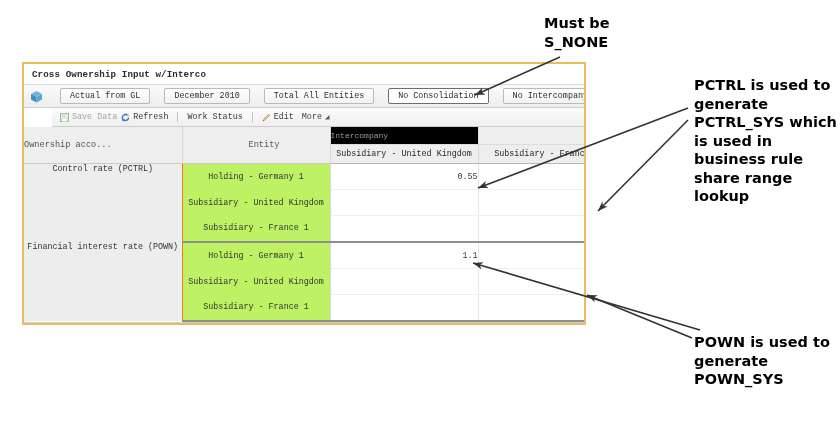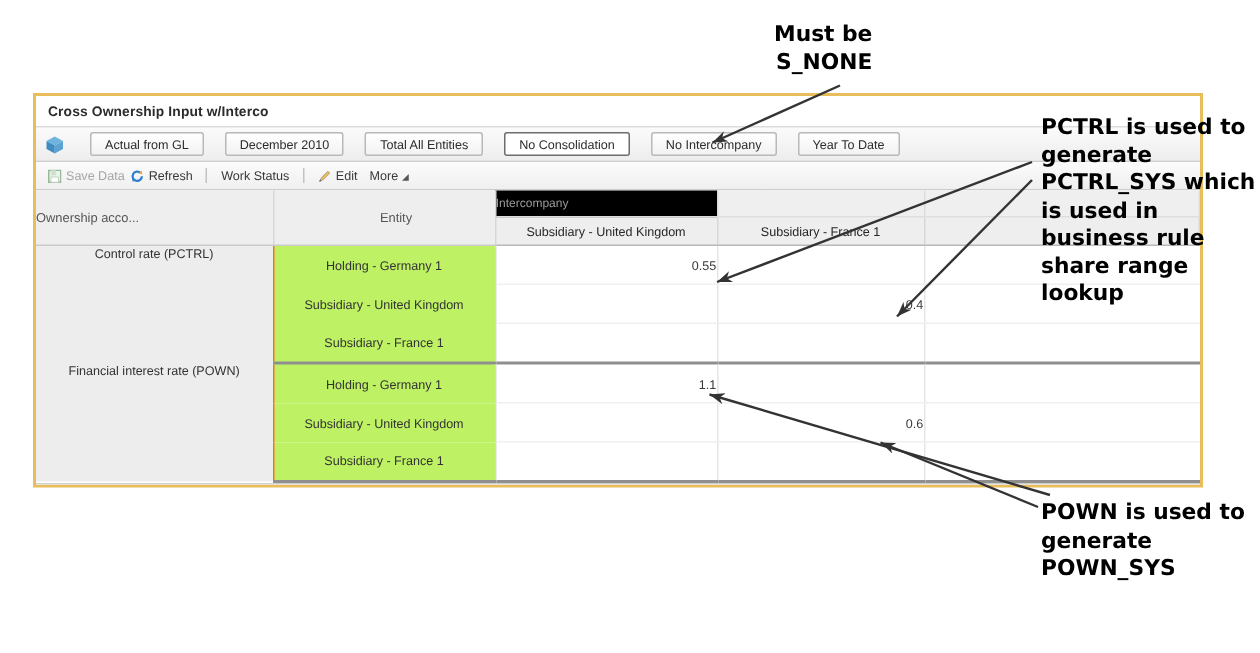--- a/index.html
+++ b/index.html
@@ -28,36 +28,37 @@
   .annot {
     position: absolute;
     font-family: "DejaVu Sans", sans-serif;
     font-weight: bold;
     color: #000000;
     font-size: 14.5px;
     line-height: 1.28;
     z-index: 60;
     white-space: pre-line;
   }
-  #annot-must-be   { left: 516px; top: 14px; text-align: right; }
+  #annot-must-be   { left: 544px; top: 14px; }
   #annot-pctrl     { left: 694px; top: 76px; width: 146px; }
   #annot-pown      { left: 694px; top: 333px; width: 146px; }
 
   
   #app-window {
     position: absolute;
     left: 22px;
     top: 62px;
-    width: 780px;
+    width: 564px;
     height: 263px;
     box-sizing: border-box;
     border: 2px solid #e8bd5b;
     background: #ffffff;
     overflow: hidden;
     z-index: 10;
+    font-family: Liberation Mono, monospace;
   }
 
   
   #title-bar {
     height: 20px;
     background: #ffffff;
     display: flex;
     align-items: center;
     padding-left: 8px;
     box-sizing: border-box;
@@ -107,20 +108,21 @@
   #action-bar {
     height: 19px;
     background: linear-gradient(#fcfcfc, #efefef);
     border-bottom: 1px solid #cccccc;
     display: flex;
     align-items: center;
     padding-left: 8px;
     box-sizing: border-box;
     font-size: 8.4px;
     gap: 4px;
+    margin-left: 28px;
   }
   .act {
     display: flex;
     align-items: center;
     gap: 3px;
     white-space: nowrap;
   }
   .act-label { color: #3a3a3a; }
   .act.disabled .act-label { color: #a6a6a6; }
   .act-sep {

